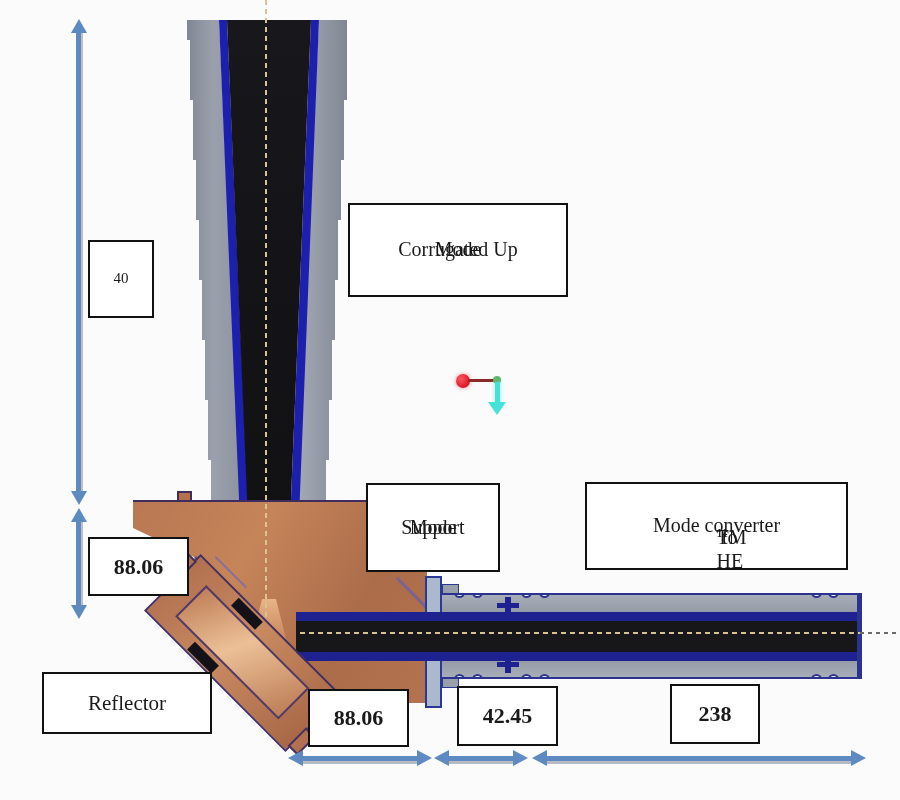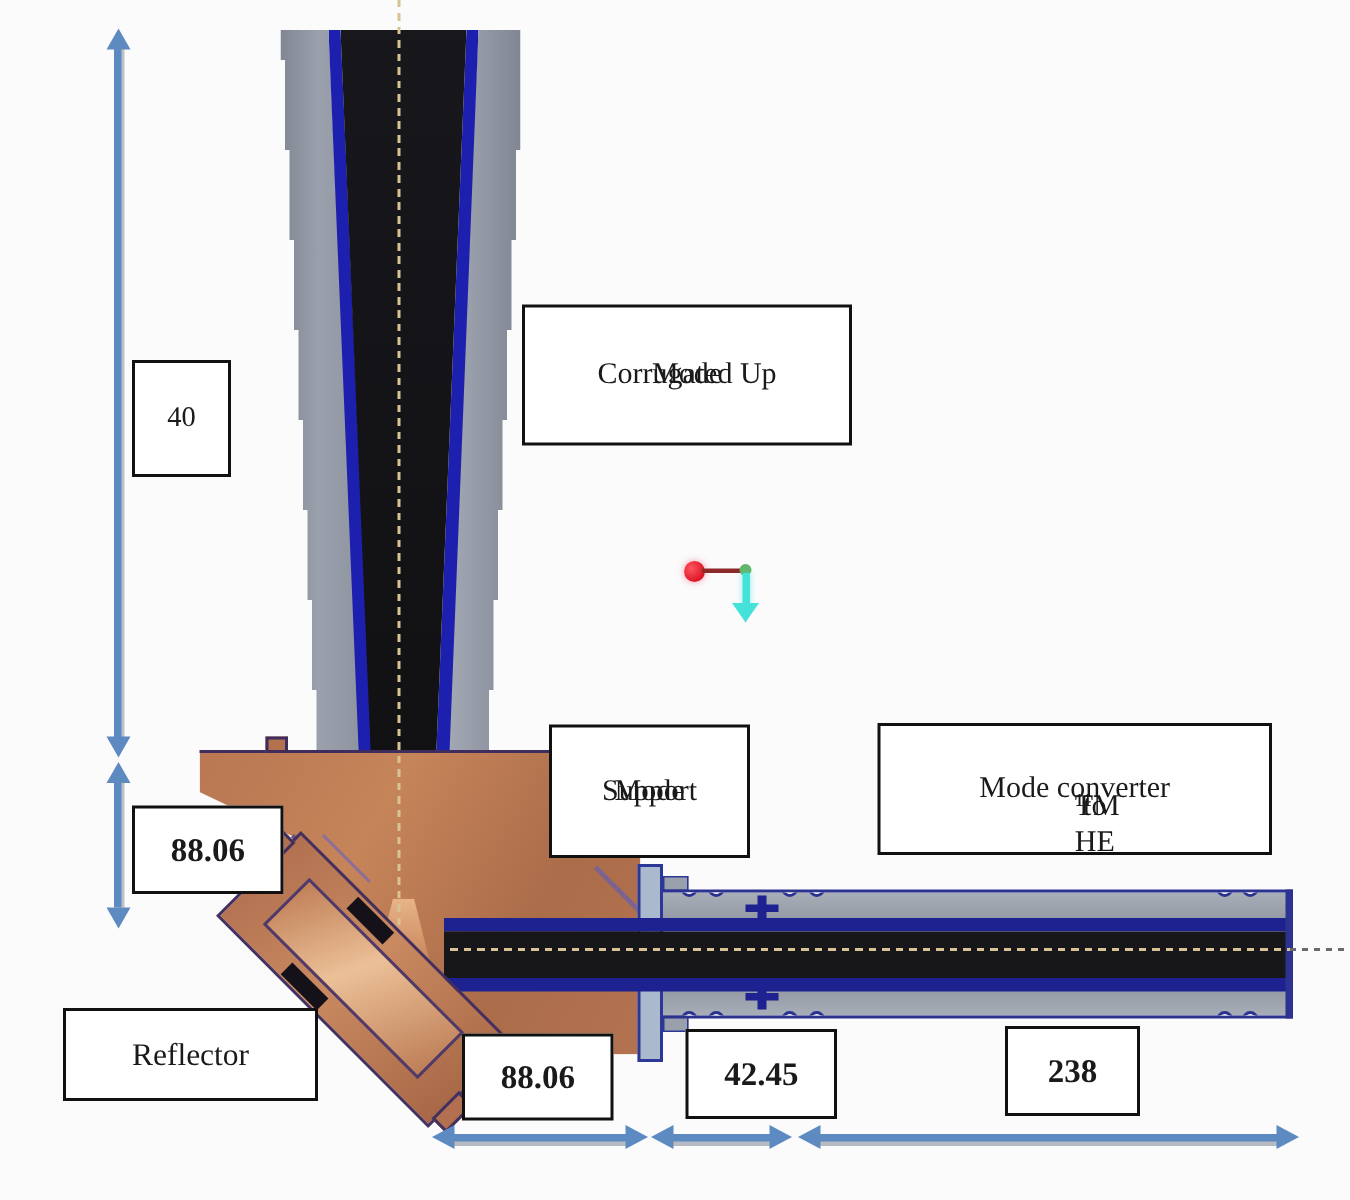--- a/index.html
+++ b/index.html
@@ -80,21 +80,21 @@
   .ah.left{border-top:8px solid transparent;border-bottom:8px solid transparent;border-right:15px solid #5e8ac2;}
   .ah.right{border-top:8px solid transparent;border-bottom:8px solid transparent;border-left:15px solid #5e8ac2;}
 
   
   .label-box{background:#ffffff;border:2px solid #111;display:flex;flex-direction:column;
     align-items:center;justify-content:center;text-align:center;color:#1a1a1a;z-index:10;
     line-height:1.18;font-family:"Liberation Serif",serif;}
   .label-box .ln{position:static;}
   .txt-lg{font-size:20px;}
   .txt-num{font-size:22px;font-weight:700;}
-  .txt-40{font-size:19px;}
+  .txt-40{font-size:15px;}
   sub{position:static;font-size:12px;}
 </style>
 </head>
 <body>
 
 <div id="stage">
 
   <div class="wall-l"></div>
   <div class="wall-r"></div>
   <div class="blue-l"></div>

